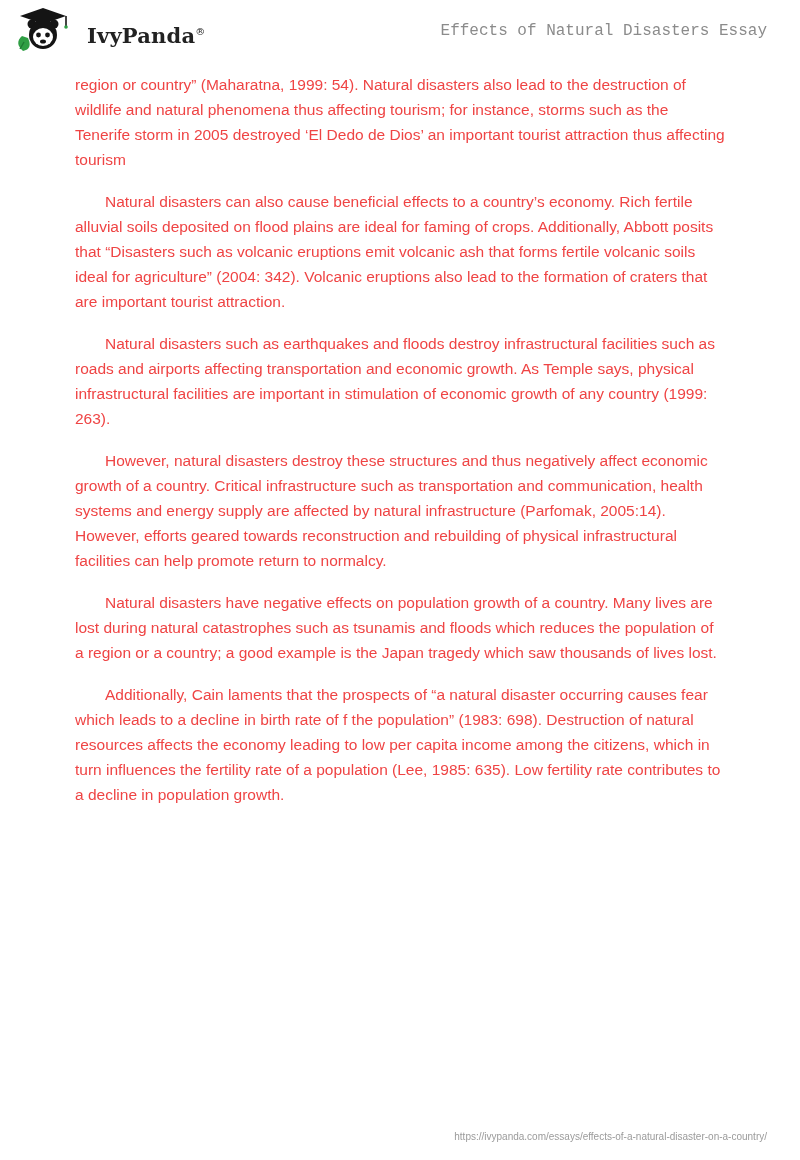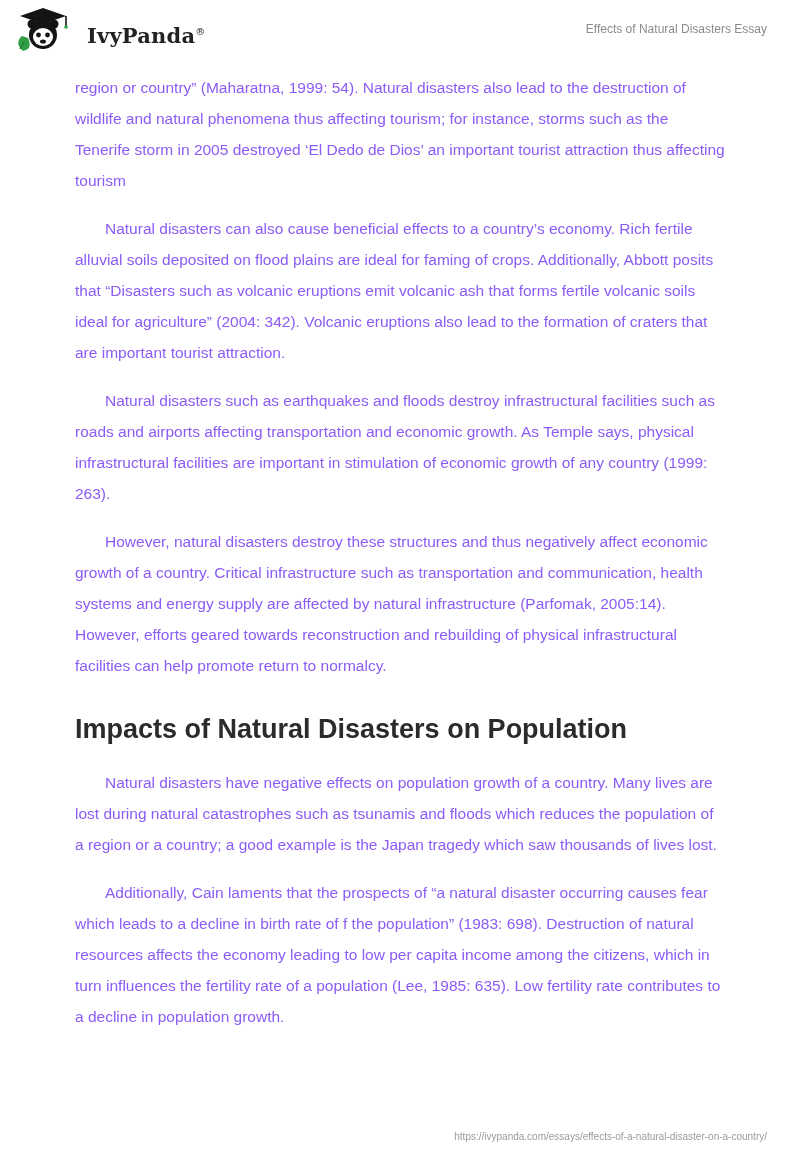--- a/index.html
+++ b/index.html
@@ -36,33 +36,34 @@
     letter-spacing: 0.2px;
     padding-top: 6px;
   }
   .brand-text sup {
     font-size: 10px;
     font-weight: 400;
     vertical-align: super;
   }
   .doc-title {
     margin-top: 14px;
-    font-size: 12px;
+    font-size: 16px;
     color: #8b8b8b;
+    font-family: Liberation Mono, monospace;
   }
 
   
   .content {
     padding: 16px 75px 0 75px;
   }
   .para {
     font-size: 15.5px;
-    line-height: 31px;
+    line-height: 25px;
     margin: 0 0 17px 0;
-    color: #8b5cf6;
+    color: #ef4444;
     text-indent: 30px;
   }
   .para.no-indent { text-indent: 0; }
   .section-heading {
     font-size: 27px;
     line-height: 40px;
     font-weight: 700;
     color: #2b2b2b;
     margin: 28px 0 18px 0;
     font-family: "Liberation Sans", sans-serif;
@@ -109,20 +110,19 @@
     </div>
   </div>
   <div class="doc-title">Effects of Natural Disasters Essay</div>
 </header>
 
 <main class="content">
   <p class="para no-indent">region or country” (Maharatna, 1999: 54). Natural disasters also lead to the destruction of wildlife and natural phenomena thus affecting tourism; for instance, storms such as the Tenerife storm in 2005 destroyed ‘El Dedo de Dios’ an important tourist attraction thus affecting tourism</p>
   <p class="para">Natural disasters can also cause beneficial effects to a country’s economy. Rich fertile alluvial soils deposited on flood plains are ideal for faming of crops. Additionally, Abbott posits that “Disasters such as volcanic eruptions emit volcanic ash that forms fertile volcanic soils ideal for agriculture” (2004: 342). Volcanic eruptions also lead to the formation of craters that are important tourist attraction.</p>
   <p class="para">Natural disasters such as earthquakes and floods destroy infrastructural facilities such as roads and airports affecting transportation and economic growth. As Temple says, physical infrastructural facilities are important in stimulation of economic growth of any country (1999: 263).</p>
   <p class="para">However, natural disasters destroy these structures and thus negatively affect economic growth of a country. Critical infrastructure such as transportation and communication, health systems and energy supply are affected by natural infrastructure (Parfomak, 2005:14). However, efforts geared towards reconstruction and rebuilding of physical infrastructural facilities can help promote return to normalcy.</p>
-  <h2 class="section-heading">Impacts of Natural Disasters on Population</h2>
   <p class="para">Natural disasters have negative effects on population growth of a country. Many lives are lost during natural catastrophes such as tsunamis and floods which reduces the population of a region or a country; a good example is the Japan tragedy which saw thousands of lives lost.</p>
   <p class="para">Additionally, Cain laments that the prospects of “a natural disaster occurring causes fear which leads to a decline in birth rate of f the population” (1983: 698). Destruction of natural resources affects the economy leading to low per capita income among the citizens, which in turn influences the fertility rate of a population (Lee, 1985: 635). Low fertility rate contributes to a decline in population growth.</p>
 </main>
 
 <footer class="footer">
   <a class="source-url">https://ivypanda.com/essays/effects-of-a-natural-disaster-on-a-country/</a>
 </footer>
 
 </body></html>

